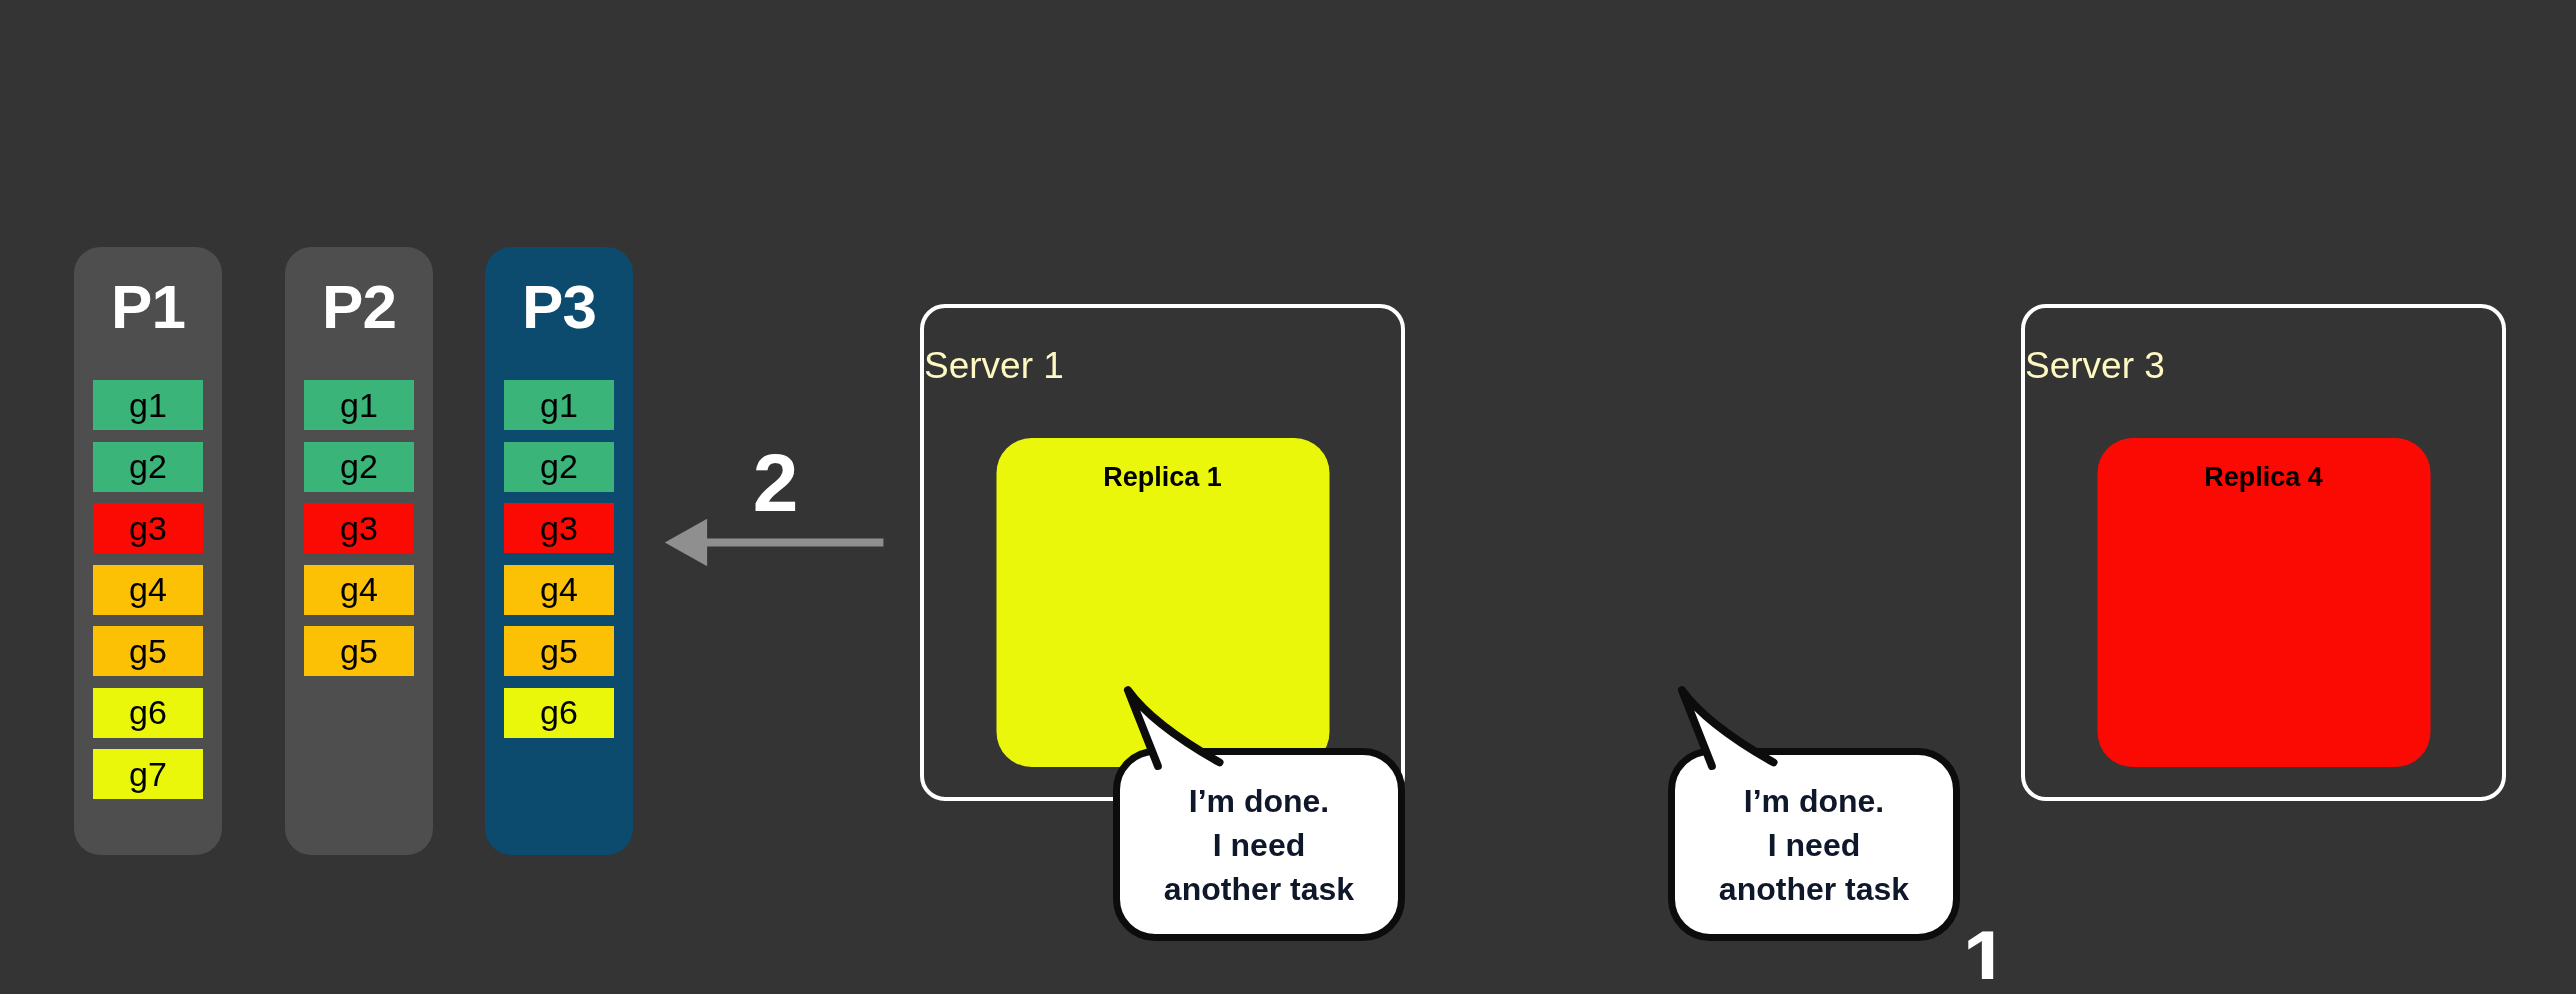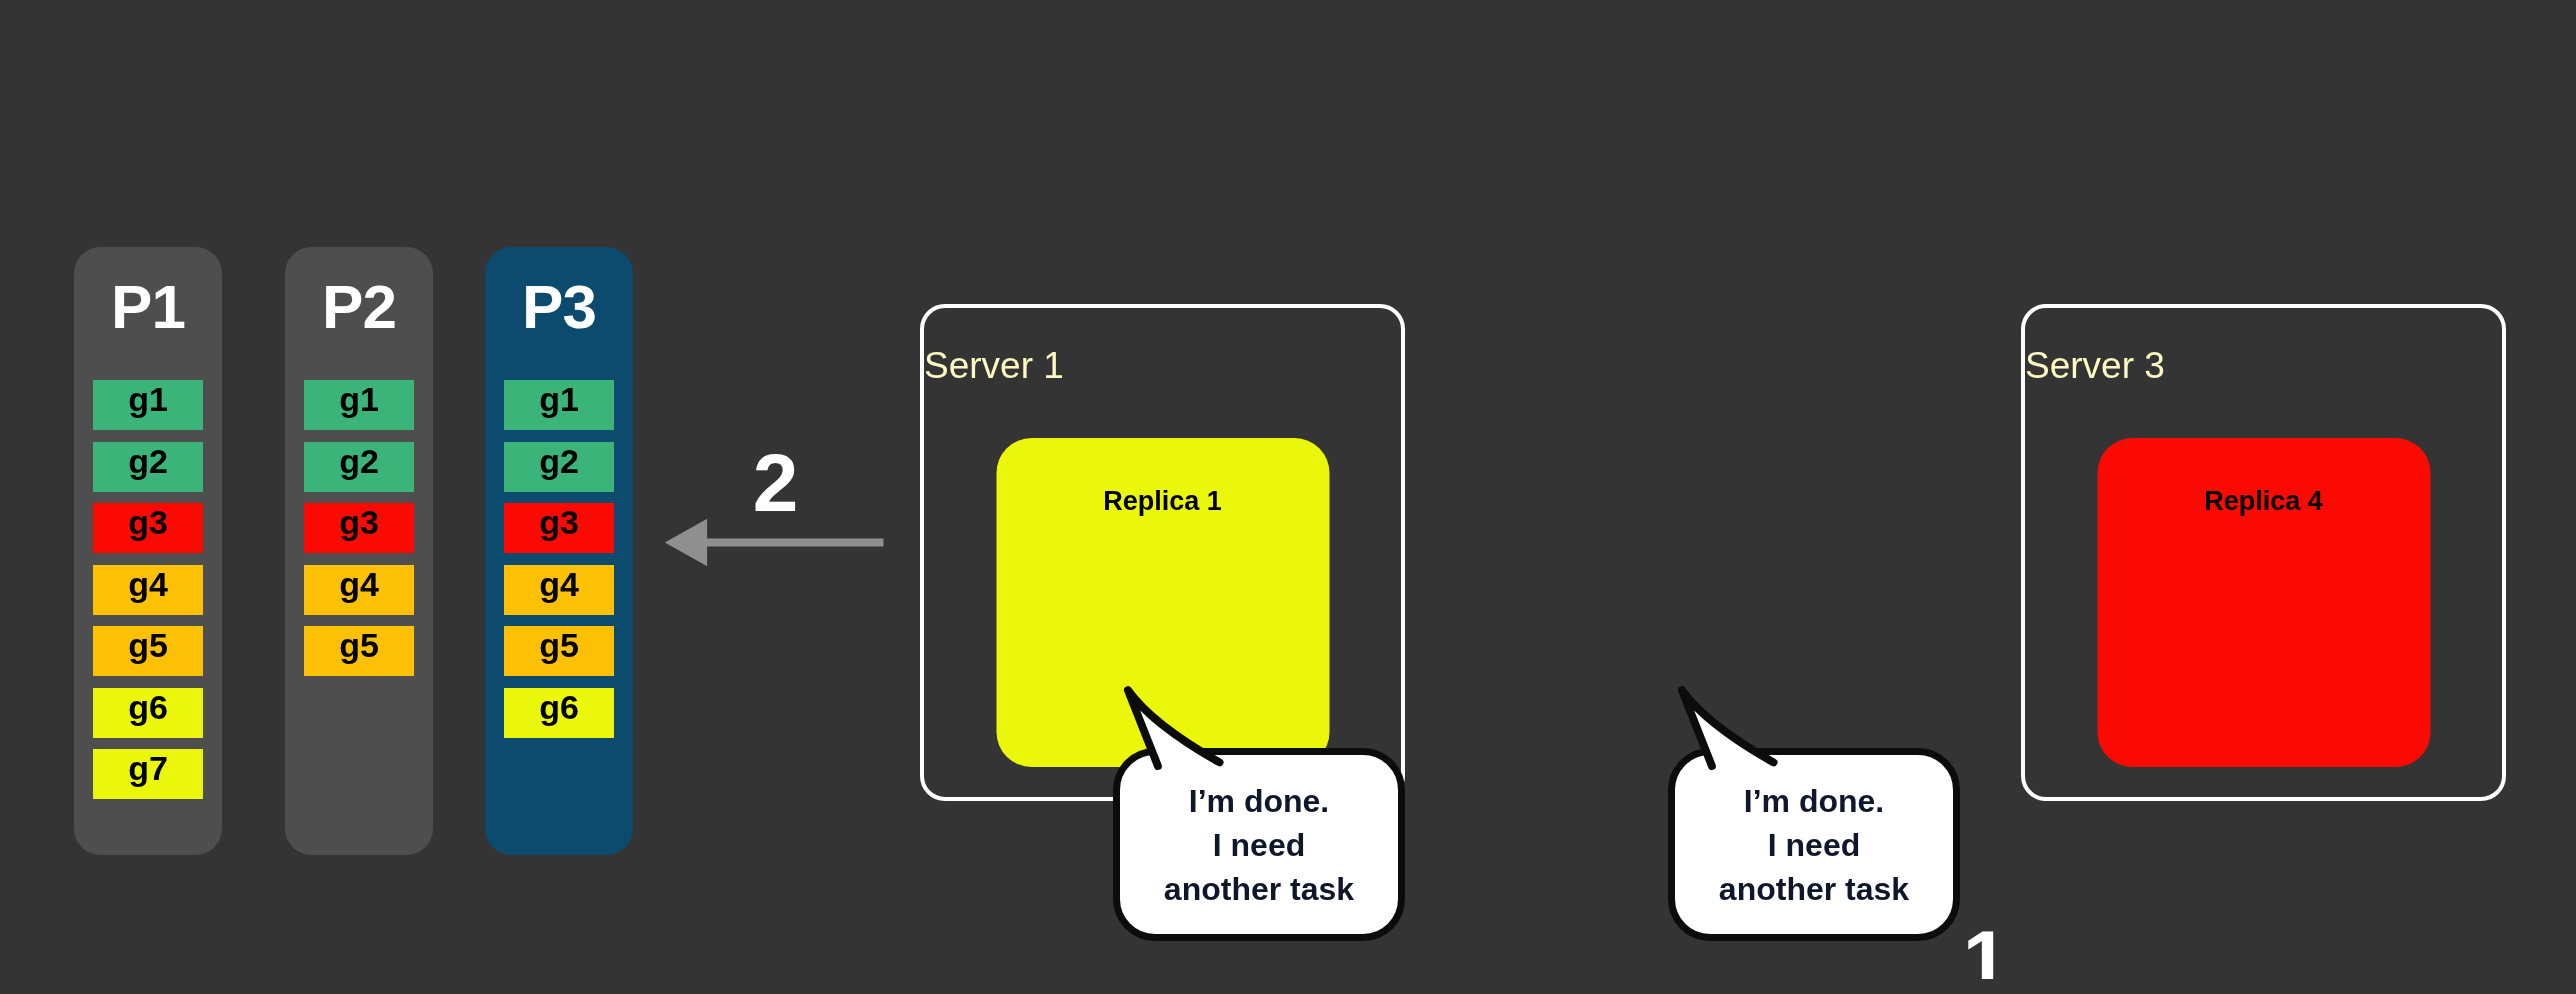--- a/index.html
+++ b/index.html
@@ -41,23 +41,24 @@
     right: 0;
     display: flex;
     flex-direction: column;
     align-items: center;
   }
   .chip {
     width: 110px;
     height: 50px;
     margin-bottom: 11.5px;
     display: flex;
+    align-items: center;
     justify-content: center;
     font-size: 34px;
-    font-weight: 700;
+    font-weight: 400;
     color: #000000;
   }
 
   
   .step-num {
     position: absolute;
     width: 115px;
     text-align: center;
     font-size: 82px;
     font-weight: 700;
@@ -88,21 +89,21 @@
   .replica {
     position: absolute;
     top: 130px;
     left: 50%;
     transform: translateX(-50%);
     width: 333px;
     height: 329px;
     border-radius: 35px;
   }
   .replica-label {
-    padding-top: 48px;
+    padding-top: 24px;
     text-align: center;
     font-size: 27px;
     font-weight: 700;
     color: #000000;
   }
 
   
   .bubble {
     position: absolute;
     top: 748px;

